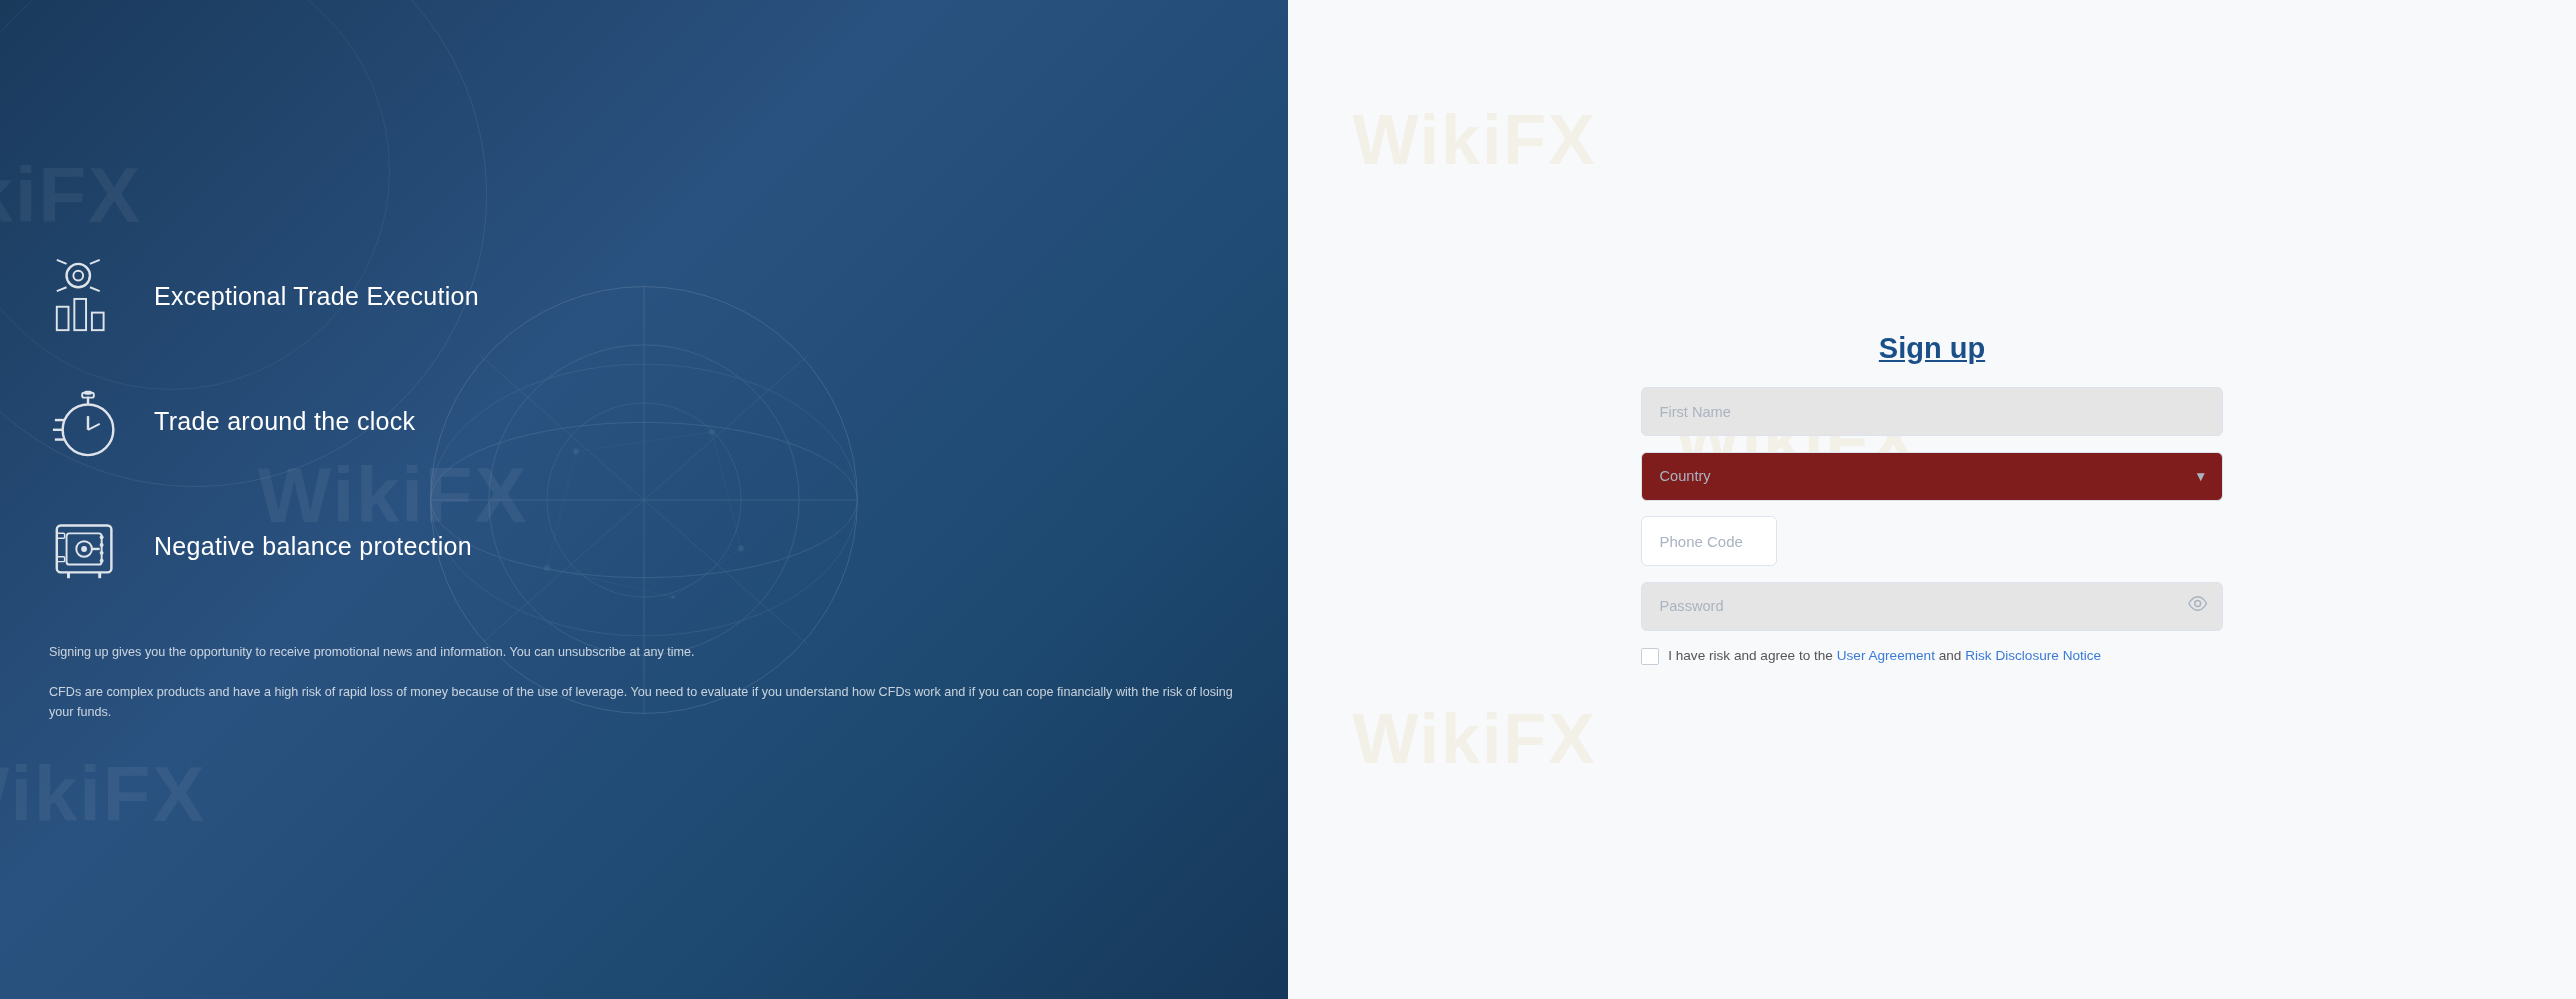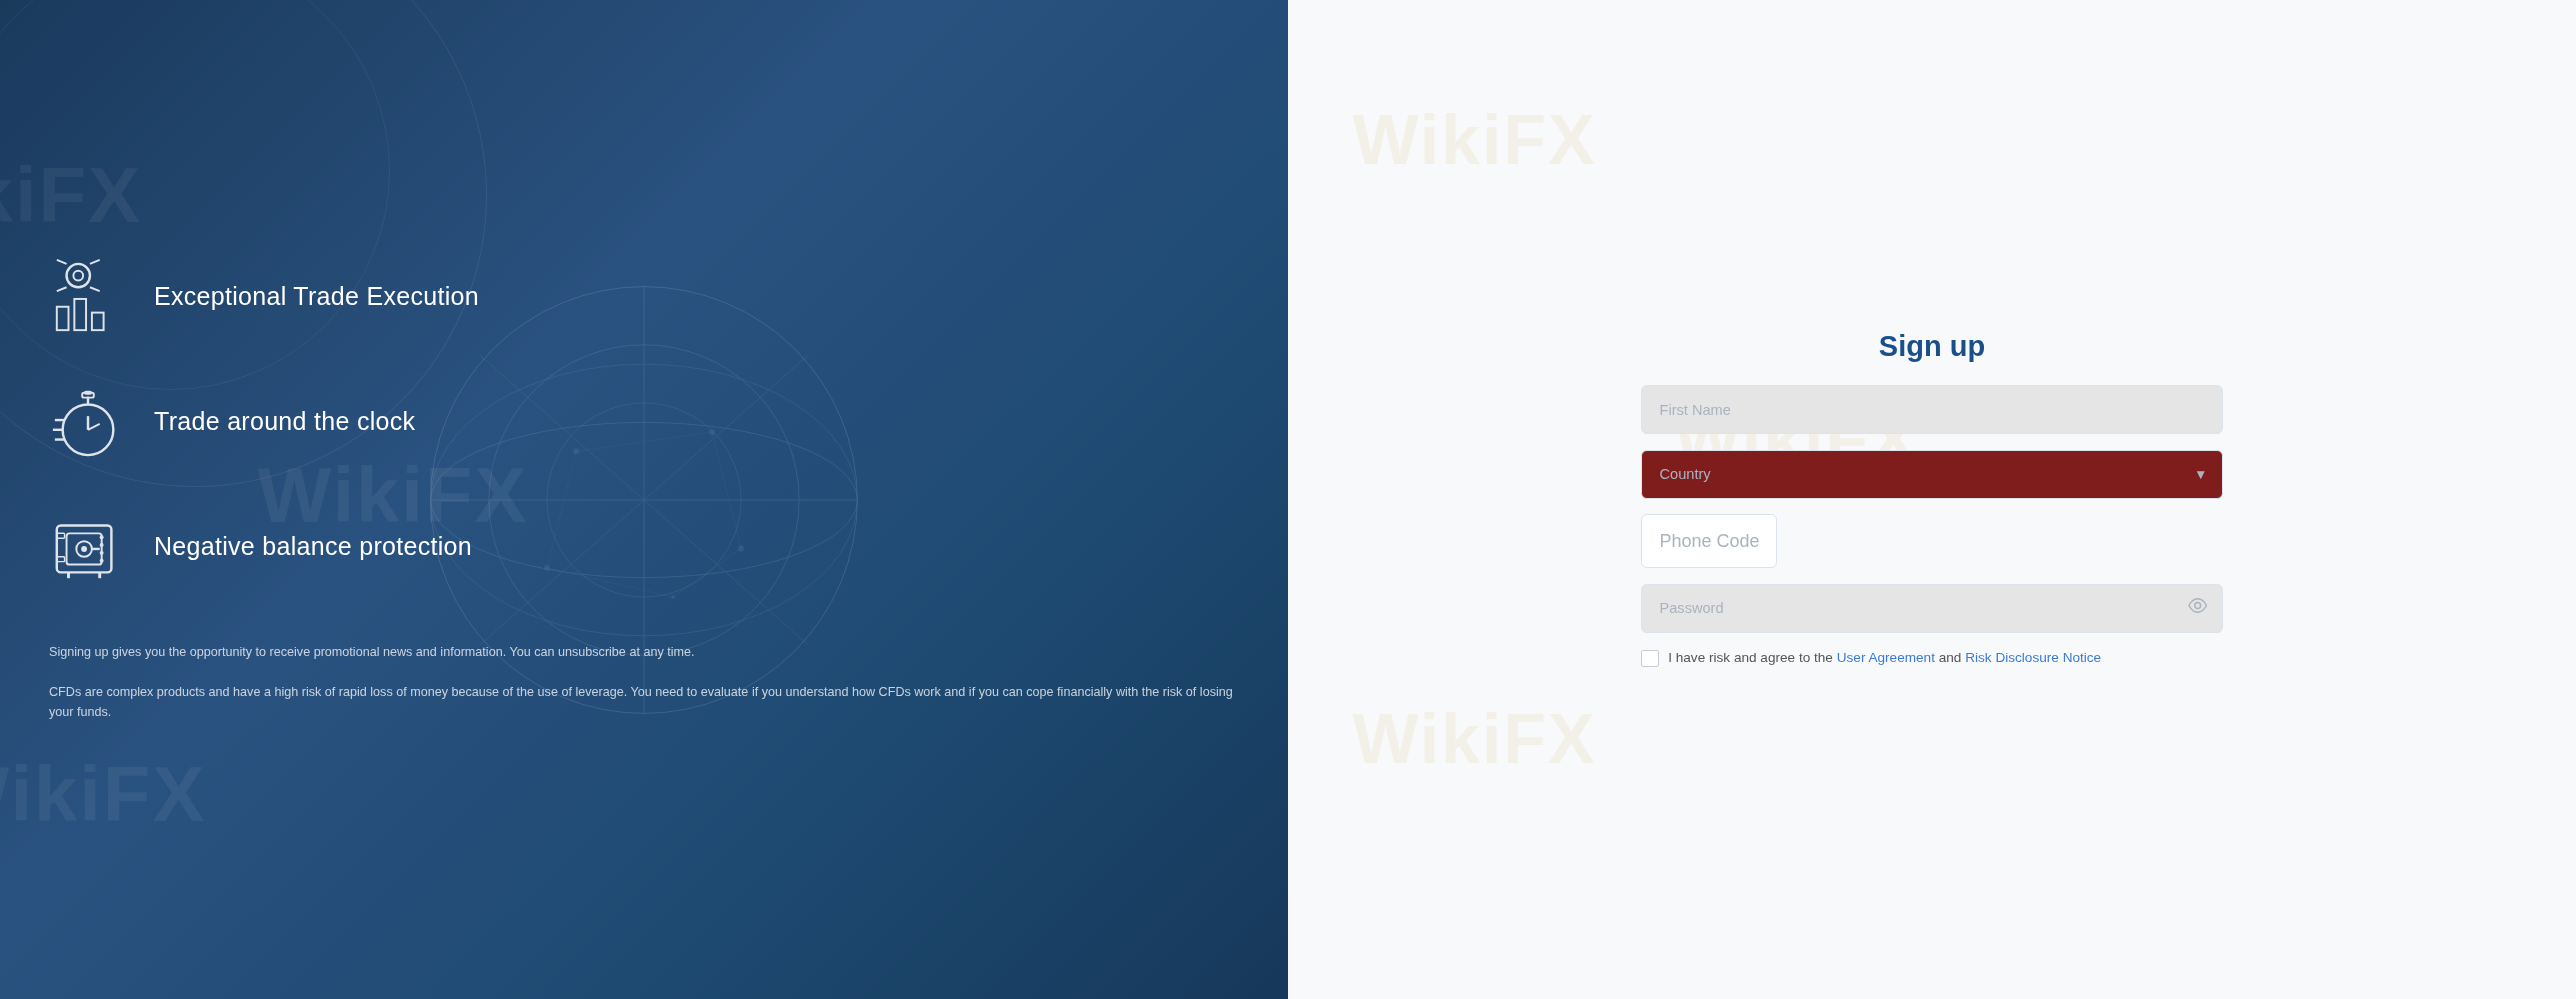--- a/index.html
+++ b/index.html
@@ -148,20 +148,21 @@
       position: relative;
       z-index: 1;
     }
 
     .form-title {
       text-align: center;
       color: #1a4f8a;
       font-size: 29px;
       font-weight: 700;
       margin-bottom: 22px;
+      text-decoration: underline;
     }
 
     .name-row {
       display: flex;
       gap: 15.5px;
       margin-bottom: 15.5px;
     }
 
     .form-input {
       width: 100%;
@@ -216,21 +217,21 @@
       gap: 11.6px;
       margin-bottom: 15.5px;
     }
 
     .phone-code-input {
       width: 136px;
       min-width: 136px;
       padding: 15.5px 17.5px;
       border: 1px solid #dde3ec;
       border-radius: 5.8px;
-      font-size: 18px;
+      font-size: 15px;
       color: #aab3c0;
       background: white;
       outline: none;
     }
 
     .phone-code-input::placeholder {
       color: #aab3c0;
     }
 
     .password-wrapper {

